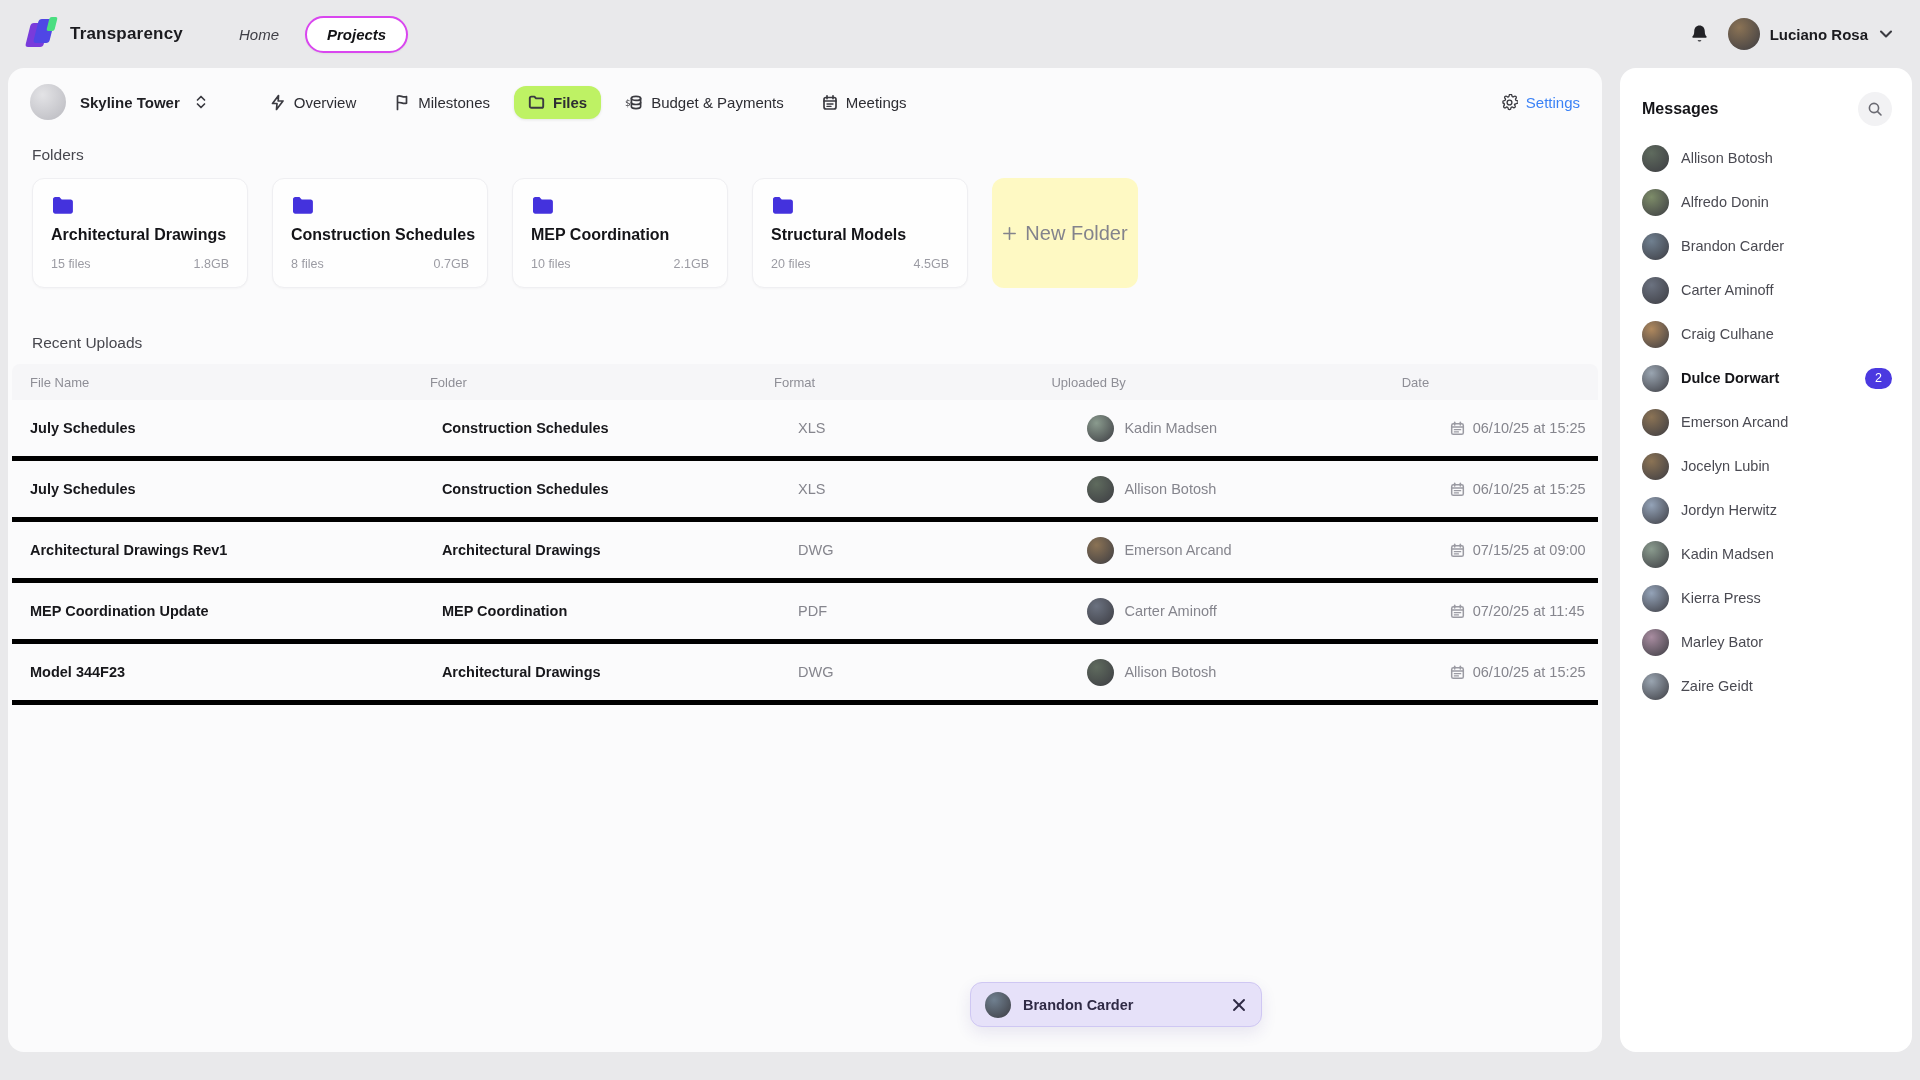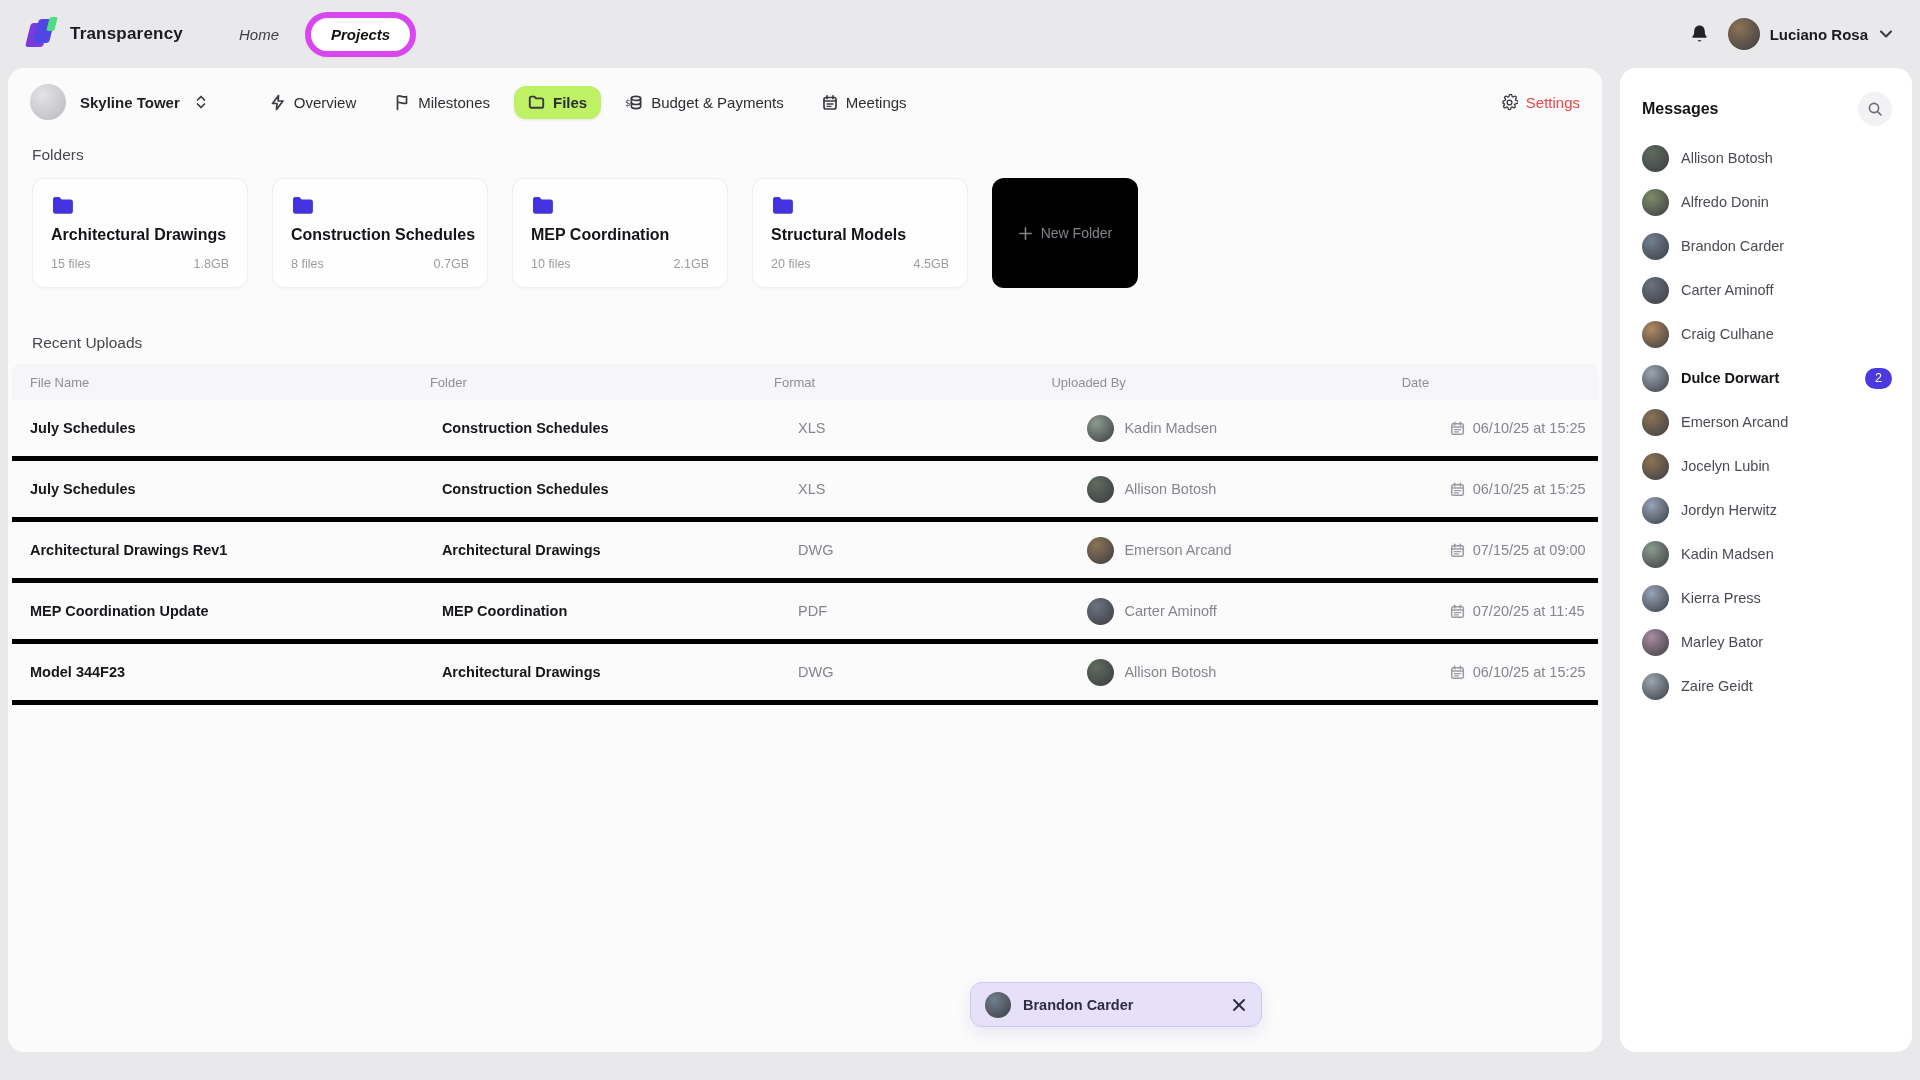--- a/index.html
+++ b/index.html
@@ -13,49 +13,49 @@
   
   .navbar { height:68px; display:flex; align-items:center; padding:0 26px; }
   .brand { display:flex; align-items:center; gap:10px; }
   .logo { position:relative; width:34px; height:34px; }
   .logo .p1 { position:absolute; left:2px; top:6px; width:18px; height:24px; background:#6d28d9; border-radius:3px; transform:skewX(-14deg); opacity:.9; }
   .logo .p2 { position:absolute; left:10px; top:2px; width:16px; height:24px; background:#4f46e5; border-radius:3px; transform:skewX(-14deg); }
   .logo .p3 { position:absolute; left:22px; top:0; width:8px; height:14px; background:#4ade80; border-radius:2px; transform:skewX(-14deg); }
   .brand-name { font-size:17px; font-weight:700; letter-spacing:.2px; }
   .nav-links { display:flex; align-items:center; gap:26px; margin-left:56px; }
   .nav-link { font-size:15px; color:#3f3f46; cursor:pointer;font-style:italic; }
-  .nav-link.pill { background:#fff; border:6px solid #d946ef; border-radius:999px; padding:8px 20px; font-weight:700; color:#121215; box-shadow:0 1px 2px rgba(0,0,0,.05); }
+  .nav-link.pill { background:#fff; border:2px solid #d946ef; border-radius:999px; padding:8px 20px; font-weight:700; color:#121215; box-shadow:0 1px 2px rgba(0,0,0,.05); }
   .nav-right { margin-left:auto; display:flex; align-items:center; gap:18px; }
   .avatar { border-radius:50%; flex:none; }
   .user-menu { display:flex; align-items:center; gap:10px; cursor:pointer; }
   .user-name { font-size:15px; font-weight:700; }
 
   
   .workspace { display:flex; gap:18px; padding:0 8px; height:984px; }
   .main-card { flex:1; background:#fbfbfc; border-radius:16px; position:relative; }
   .side-card { width:292px; background:#ffffff; border-radius:16px; padding:20px 0; }
 
   
   .proj-row { display:flex; align-items:center; height:56px; padding:0 22px; margin-top:6px; }
   .proj-id { display:flex; align-items:center; gap:14px; cursor:pointer; }
   .proj-avatar { width:36px; height:36px; background:radial-gradient(circle at 35% 30%, #e3e3e6, #b9b9bf); }
   .proj-name { font-size:15px; font-weight:600; color:#1f1f24; }
   .tabs { display:flex; align-items:center; gap:10px; margin-left:48px; }
   .tab { display:flex; align-items:center; gap:8px; font-size:15px; color:#2d2d33; padding:8px 14px; border-radius:12px; cursor:pointer; }
   .tab.active { background:#bef264; box-shadow:0 1px 3px rgba(0,0,0,.09); font-weight:700; }
   .tab svg, .settings svg { flex:none; }
-  .settings { margin-left:auto; display:flex; align-items:center; gap:8px; font-size:15px; color:#ef4444; cursor:pointer; }
+  .settings { margin-left:auto; display:flex; align-items:center; gap:8px; font-size:15px; color:#3b82f6; cursor:pointer; }
 
   
   .section-label { font-size:15.5px; color:#47474e; padding:16px 24px 0; }
   .folder-row { display:flex; gap:24px; padding:14px 24px 0; }
   .folder-card { width:216px; height:110px; background:#fefefe; border:1px solid #efeff2; border-radius:12px; padding:16px 18px; display:flex; flex-direction:column; cursor:pointer; box-shadow:0 1px 2px rgba(0,0,0,.03); }
   .folder-card .meta { display:flex; justify-content:space-between; margin-top:auto; font-size:12.5px; color:#9b9ba3; }
   .folder-card .fname { font-size:16px; font-weight:600; color:#141418; margin-top:10px; white-space:nowrap; }
-  .new-folder { width:146px; height:110px; background:#000000; border-radius:12px; display:flex; align-items:center; justify-content:center; gap:8px; font-size:14px; color:#83838c; cursor:pointer; }
+  .new-folder { width:146px; height:110px; background:#fef9c3; border-radius:12px; display:flex; align-items:center; justify-content:center; gap:8px; font-size:20px; color:#83838c; cursor:pointer; }
 
   
   .uploads-title { margin-top:30px; }
   .table { margin:12px 4px 0 4px; }
   .trow { display:grid; grid-template-columns:25.8% 22.2% 17.9% 22.6% 11.5%; align-items:center; padding:0 18px; }
   .thead { background:#f6f6f8; border-radius:8px 8px 0 0; height:36px; font-size:13px; color:#8e8e96; }
   .tbody .trow { height:61px; border-bottom:5px solid #000000; font-size:14.5px;gap:12px; }
   .cell-strong { font-weight:700; color:#17171b; }
   .cell-gray { color:#85858d; }
   .cell-user { display:flex; align-items:center; gap:10px; color:#85858d; }

